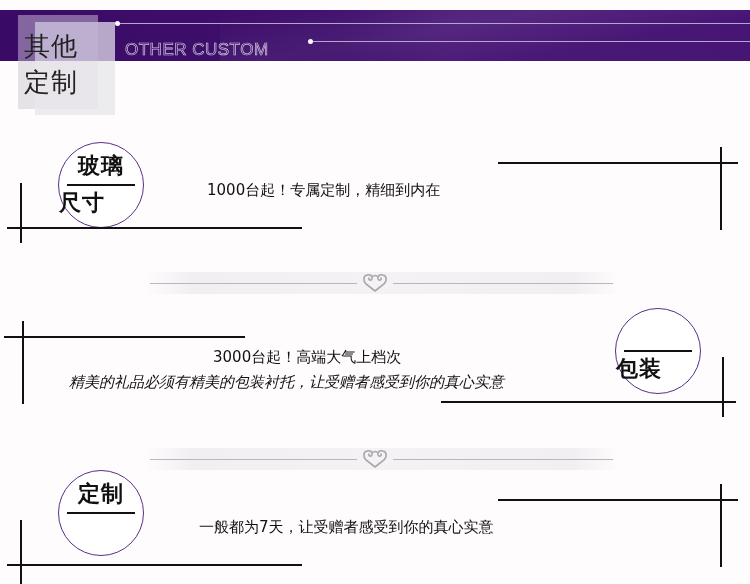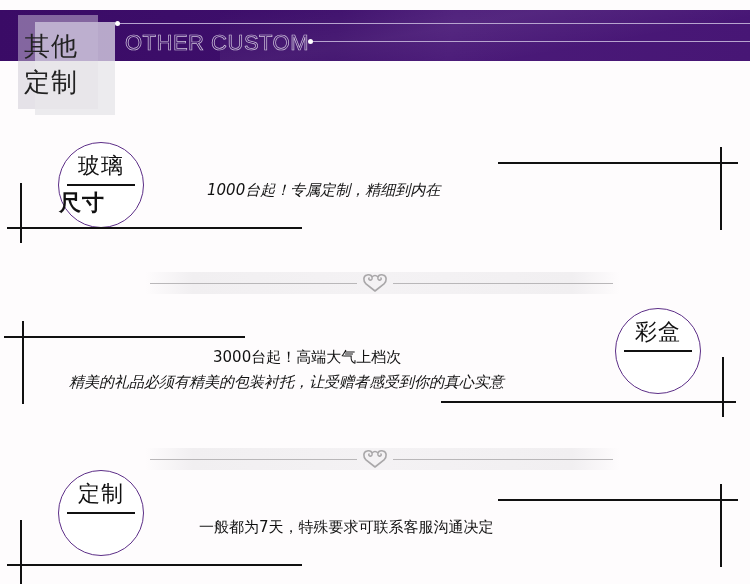--- a/index.html
+++ b/index.html
@@ -4,29 +4,29 @@
 <style>
   html, body { margin:0; padding:0; }
   body { width:750px; height:584px; background:#fefcfd; position:relative; overflow:hidden; font-family:"DejaVu Sans","Liberation Sans",sans-serif; }
   .abs { position:absolute; }
   .header-band { left:0; top:10px; width:750px; height:51px;
     background: linear-gradient(100deg, #3a0b66 0%, #3e0f6c 45%, #4a1a78 60%, #471675 100%); }
   .header-sheen { left:220px; top:10px; width:530px; height:51px;
     background: linear-gradient(170deg, rgba(255,255,255,0) 0%, rgba(255,255,255,0.06) 40%, rgba(255,255,255,0) 70%); }
   .hline { height:1px; background:#b7a4cf; }
   .hdot { width:5px; height:5px; border-radius:50%; background:#ffffff; }
-  .title-en { left:125px; top:30px; font-family:"Liberation Sans",sans-serif; font-size:22px; color:rgba(255,255,255,0.0);
+  .title-en { left:125px; top:40px; font-family:"Liberation Sans",sans-serif; font-size:17px; color:rgba(255,255,255,0.0);
     -webkit-text-stroke:0.7px #cfc4dc; letter-spacing:0.5px; font-weight:normal; }
   .title-box-back { left:18px; top:15px; width:80px; height:94px; background:rgba(200,196,206,0.45); }
   .title-box-purple { left:18px; top:15px; width:80px; height:46px; background:rgba(140,110,170,0.55); }
   .title-box-front { left:35px; top:22px; width:80px; height:93px; background:rgba(232,230,234,0.82); }
   .title-box-front-top { left:35px; top:22px; width:80px; height:39px; background:rgba(170,150,195,0.55); }
   .title-cn { left:24px; top:28px; width:70px; font-size:26px; line-height:36px; color:#222; font-weight:normal; letter-spacing:1px; }
   .badge { width:84px; height:84px; border:1.5px solid #5c2e87; border-radius:50%; background:#fff; }
-  .badge .b-top { position:absolute; left:0; top:8px; width:84px; text-align:center; font-size:22px; font-weight:normal; color:#111; letter-spacing:1px; }
+  .badge .b-top { position:absolute; left:0; top:8px; width:84px; text-align:center; font-size:22px; font-weight:bold; color:#111; letter-spacing:1px; }
   .badge .b-line { position:absolute; left:8px; top:41px; width:68px; height:1.5px; background:#111; }
   .badge .b-bot { position:absolute; left:0; top:45px; width:84px; text-align:left; font-size:22px; font-weight:bold; color:#111; letter-spacing:1px; }
   .ln-h { height:1.5px; background:#111; }
   .ln-v { width:1.5px; background:#111; }
   .desc { font-size:15px; color:#111; white-space:nowrap; }
   .divider { height:22px; background:linear-gradient(90deg, rgba(240,238,240,0) 0%, #f1eff1 10%, #f4f2f4 50%, #f1eff1 90%, rgba(240,238,240,0) 100%); }
   .div-line { height:1px; background:#b9b7b9; }
   .div-icon { width:30px; height:22px; }
 </style>
 </head>
@@ -47,52 +47,52 @@
 <div class="abs title-cn">
   <div>其他</div>
   <div>定制</div>
 </div>
 
 <div class="abs badge" style="left:58px; top:142px;">
   <div class="b-top">玻璃</div>
   <div class="b-line"></div>
   <div class="b-bot">尺寸</div>
 </div>
-<div class="abs desc" style="left:207px; top:181px;font-style:italic;">1000台起！专属定制，精细到内在</div>
+<div class="abs desc" style="left:207px; top:181px;">1000台起！专属定制，精细到内在</div>
 <div class="abs ln-h" style="left:7px; top:227px; width:295px;"></div>
 <div class="abs ln-v" style="left:20px; top:183px; height:60px;"></div>
 <div class="abs ln-h" style="left:498px; top:162px; width:240px;"></div>
 <div class="abs ln-v" style="left:720px; top:147px; height:83px;"></div>
 
 <div class="abs divider" style="left:145px; top:272px; width:475px;"></div>
 <div class="abs div-line" style="left:150px; top:283px; width:207px;"></div>
 <div class="abs div-line" style="left:393px; top:283px; width:220px;"></div>
 <svg class="abs div-icon" style="left:360px; top:272px;" viewBox="0 0 30 22">
   <path d="M15 19 L6 12 C3 9 3 4 7 3 C10 2 13 4 12 7 C11 9 8 8 9 6 M15 19 L24 12 C27 9 27 4 23 3 C20 2 17 4 18 7 C19 9 22 8 21 6 M12 5 Q15 2 18 5" fill="none" stroke="#a9a7a9" stroke-width="1.6" stroke-linecap="round"></path>
 </svg>
 
 <div class="abs ln-h" style="left:4px; top:336px; width:241px;"></div>
 <div class="abs ln-v" style="left:22px; top:321px; height:83px;"></div>
 <div class="abs desc" style="left:213px; top:348px;">3000台起！高端大气上档次</div>
 <div class="abs desc" style="left:69px; top:373px;font-style:italic;">精美的礼品必须有精美的包装衬托，让受赠者感受到你的真心实意</div>
 <div class="abs badge" style="left:615px; top:308px;">
-  <div class="b-top">彩盒</div>
   <div class="b-line"></div>
+  <div class="b-bot">包装</div>
 </div>
 <div class="abs ln-h" style="left:441px; top:401px; width:295px;"></div>
 <div class="abs ln-v" style="left:722px; top:357px; height:60px;"></div>
 
 <div class="abs divider" style="left:145px; top:448px; width:475px;"></div>
 <div class="abs div-line" style="left:150px; top:459px; width:207px;"></div>
 <div class="abs div-line" style="left:393px; top:459px; width:220px;"></div>
 <svg class="abs div-icon" style="left:360px; top:448px;" viewBox="0 0 30 22">
   <path d="M15 19 L6 12 C3 9 3 4 7 3 C10 2 13 4 12 7 C11 9 8 8 9 6 M15 19 L24 12 C27 9 27 4 23 3 C20 2 17 4 18 7 C19 9 22 8 21 6 M12 5 Q15 2 18 5" fill="none" stroke="#a9a7a9" stroke-width="1.6" stroke-linecap="round"></path>
 </svg>
 
 <div class="abs badge" style="left:58px; top:470px;">
   <div class="b-top">定制</div>
   <div class="b-line"></div>
 </div>
-<div class="abs desc" style="left:199px; top:518px;">一般都为7天，特殊要求可联系客服沟通决定</div>
+<div class="abs desc" style="left:199px; top:518px;">一般都为7天，让受赠者感受到你的真心实意</div>
 <div class="abs ln-h" style="left:7px; top:564px; width:295px;"></div>
 <div class="abs ln-v" style="left:20px; top:520px; height:64px;"></div>
 <div class="abs ln-h" style="left:498px; top:499px; width:240px;"></div>
 <div class="abs ln-v" style="left:720px; top:484px; height:83px;"></div>
 
 </body></html>

